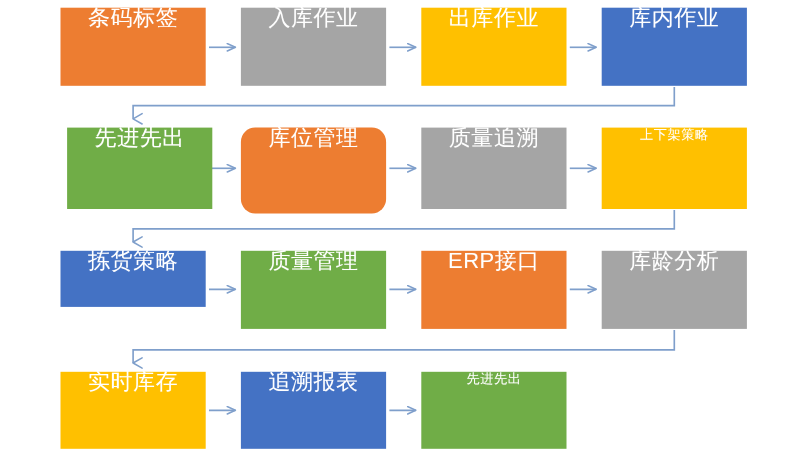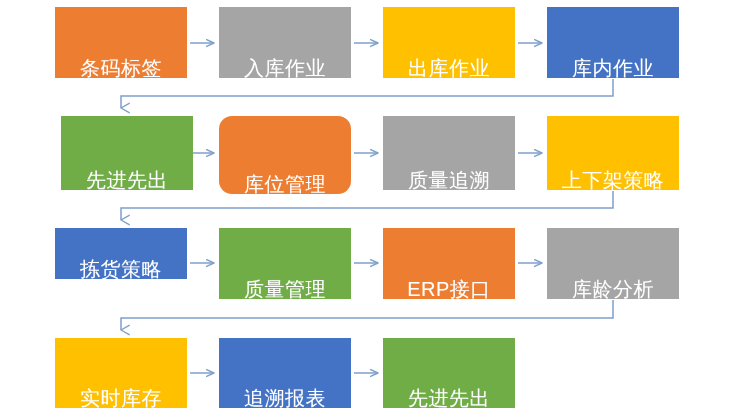--- a/index.html
+++ b/index.html
@@ -23,33 +23,33 @@
     position: absolute;
     left: 0;
     top: 0;
     width: 732px;
     height: 412px;
     pointer-events: none;
   }
   .node {
     position: absolute;
     display: flex;
-    align-items: flex-end;
+    align-items: flex-start;
     justify-content: center;
     box-sizing: border-box;
     color: #ffffff;
     font-size: 20px;
     letter-spacing: 0.5px;
     line-height: 1;
     text-align: center;
     font-family: "Liberation Serif", "DejaVu Serif", serif;
     white-space: nowrap;
     user-select: none;
   }
-  .node.small-text { font-size: 20px; }
+  .node.small-text { font-size: 12px; }
   .node.latin { font-family: "Liberation Sans", "DejaVu Sans", sans-serif; }
   .node-label {
     display: block;
     text-shadow: 0 0 1px rgba(255,255,255,0.25);
   }
 </style>
 </head>
 <body>
 
 <div id="canvas">

